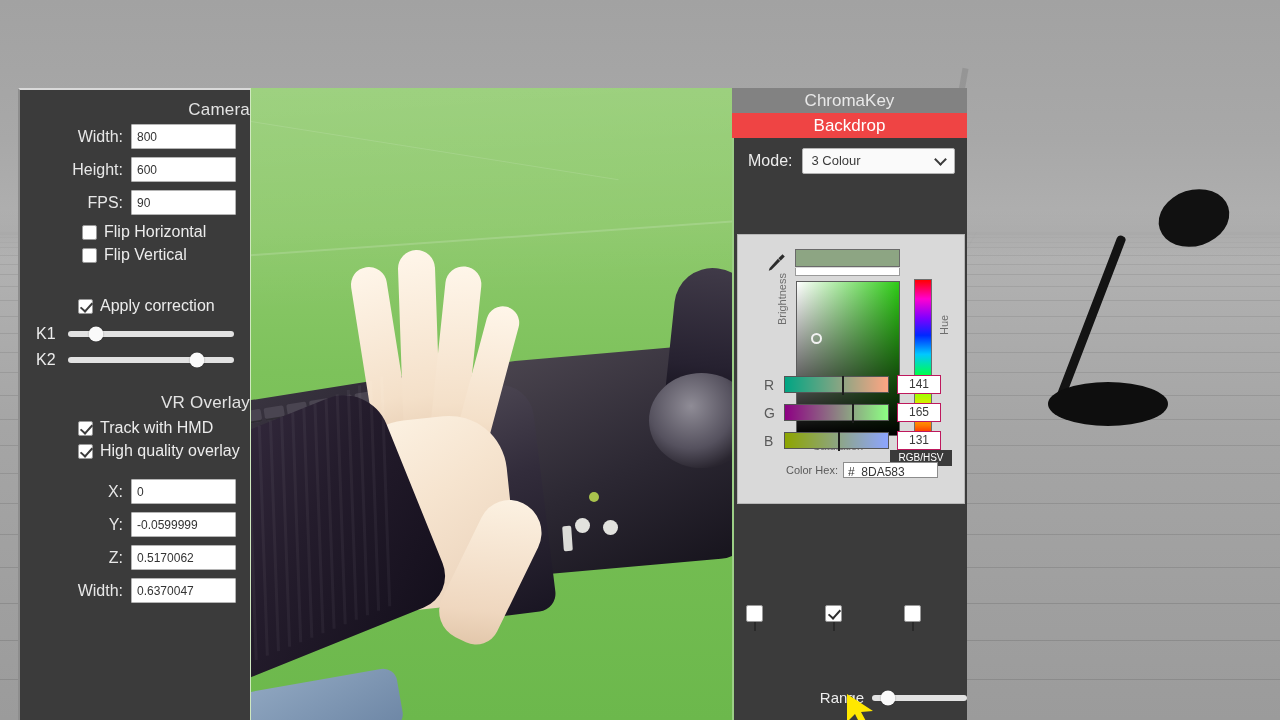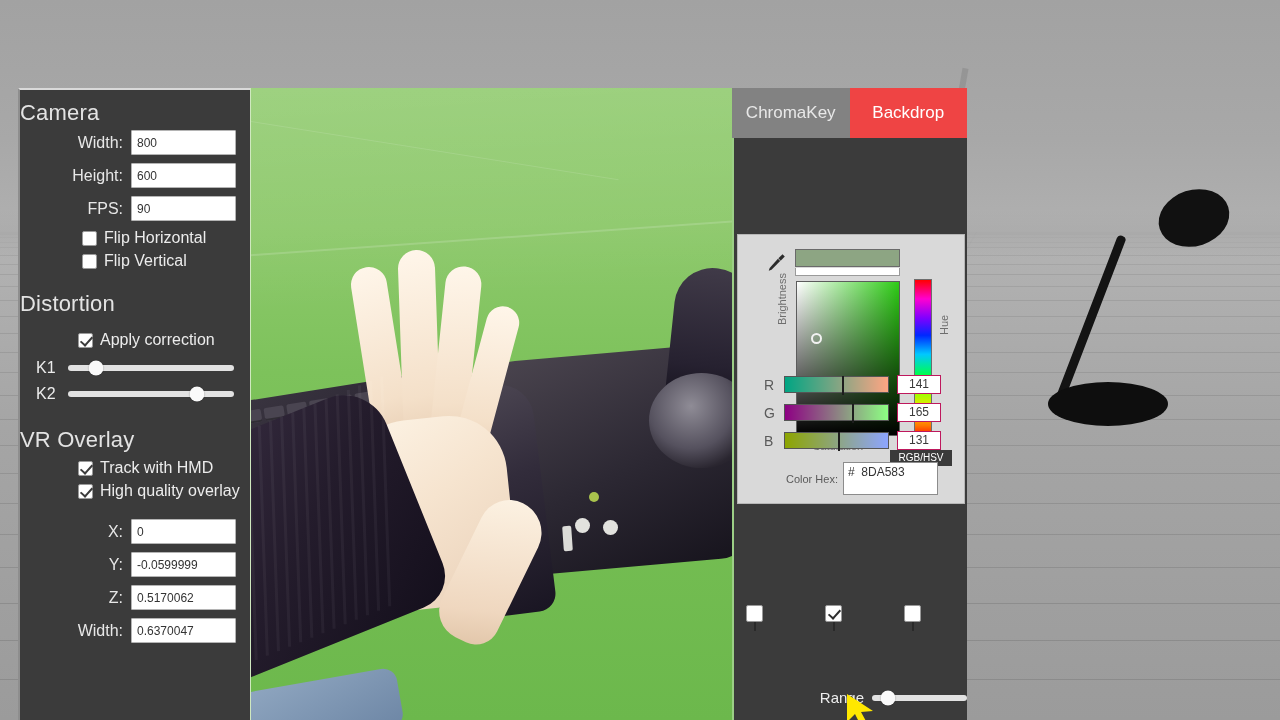--- a/index.html
+++ b/index.html
@@ -58,21 +58,21 @@
   #left-panel {
     position:absolute; left:18px; top:88px; width:232px; height:632px;
     background:#3b3b3b;
     border-top:2px solid #d9d9d9;
     border-left:2px solid #8e8e8e;
     color:#e6e6e6;
     padding-top:8px;
     overflow:hidden;
   }
   .section-title {
-    text-align:left; font-size:22px; color:#e3e3e3; letter-spacing:.2px;
+    text-align:right; font-size:17px; color:#e3e3e3; letter-spacing:.2px;
     margin:2px 0 4px 0;
   }
   .section-sub {
     text-align:center; font-size:15px; color:#dcdcdc; margin-bottom:8px;
   }
   .field-row {
     display:flex; align-items:center; justify-content:flex-end;
     gap:8px; margin:0 14px 8px 14px;
   }
   .field-label { font-size:16px; color:#e7e7e7; text-align:right; }
@@ -217,21 +217,21 @@
   .jeans {
     position:absolute; left:-10px; top:592px; width:160px; height:60px;
     background:linear-gradient(160deg,#8fa6c0 0%,#6d86a5 100%);
     transform:rotate(-10deg); border-radius:14px;
   }
 
   
   #right-panel {
     position:absolute; left:732px; top:88px; width:235px; height:632px;
   }
-  .tabs-row { display:flex; height:50px; }
+  .tabs-row { display:flex; height:50px;flex-direction:column; }
   .tab {
     flex:1; display:flex; align-items:center; justify-content:center;
     font-size:17px; cursor:pointer;
   }
   .tab.inactive { background:#828282; color:#e8e8e8; }
   .tab.active { background:#ef4444; color:#fff; }
   .panel-body {
     position:absolute; left:0; top:50px; width:235px; height:582px;
     background:#3b3b3b;
     border-left:2px solid #9ccf86;
@@ -312,21 +312,21 @@
   }
   .chan-val {
     width:44px; height:19px; background:#fff; border:1px solid #be185d;
     font-size:12px; color:#3a3a3a; text-align:center; line-height:17px;
   }
   .hex-row {
     position:absolute; left:48px; top:227px; display:flex; align-items:center; gap:5px;
   }
   .hex-label { font-size:11px; color:#5a5a5a; }
   .hex-box {
-    width:95px; height:33px; background:#fff; border:1px solid #8c8c8c;
+    width:95px; height:16px; background:#fff; border:1px solid #8c8c8c;
     font-size:12px; color:#333; line-height:18px; padding-left:4px;
   }
   
   .swatch-row { position:absolute; left:4px; top:475px; width:231px; height:62px; }
   .sw-item { position:absolute; top:0; }
   .sw-cb {
     position:absolute; top:-8px; left:-8px; width:17px; height:17px;
     background:#fff; border:1px solid #999; border-radius:2px; z-index:3;
   }
   .sw-cb.checked::after {
@@ -433,21 +433,20 @@
     <span class="check-label">Flip Horizontal</span>
   </div>
   <div class="check-row">
     <span class="cb"></span>
     <span class="check-label">Flip Vertical</span>
   </div>
 
 
   <div class="divider-space"></div>
 
-  <div class="section-title">Distortion</div>
 
   <div class="check-row" style="margin-left:58px;margin-top:14px">
     <span class="cb checked"></span>
     <span class="check-label">Apply correction</span>
   </div>
 
   <div class="slider-row" style="margin-top:10px">
     <span class="slider-label">K1</span>
     <span class="track">
       <span class="knob" id="knob-k1" style="left: 17%;"></span>
@@ -586,20 +585,27 @@
 
 <div id="right-panel">
 
   <div class="tabs-row">
     <div class="tab inactive">ChromaKey</div>
     <div class="tab active">Backdrop</div>
   </div>
 
   <div class="panel-body">
 
+    <div class="mode-row">
+      <span class="mode-label">Mode:</span>
+      <div class="mode-select">
+        <span>3 Colour</span>
+        <span class="chev"></span>
+      </div>
+    </div>
 
     <div class="picker">
 
       <svg class="eyedrop" viewBox="0 0 24 24">
         <path d="M18 3.5 L20.5 6 L16 10.5 L13.5 8 Z" fill="#2b2b2b"></path>
         <path d="M13 8.5 L15.5 11 L6 20.5 L3 21.5 L4 18.5 Z" fill="#2b2b2b"></path>
       </svg>
 
       <div class="preview-bar" style="background: rgb(141, 165, 131);"></div>
       <div class="preview-bar2"></div>

